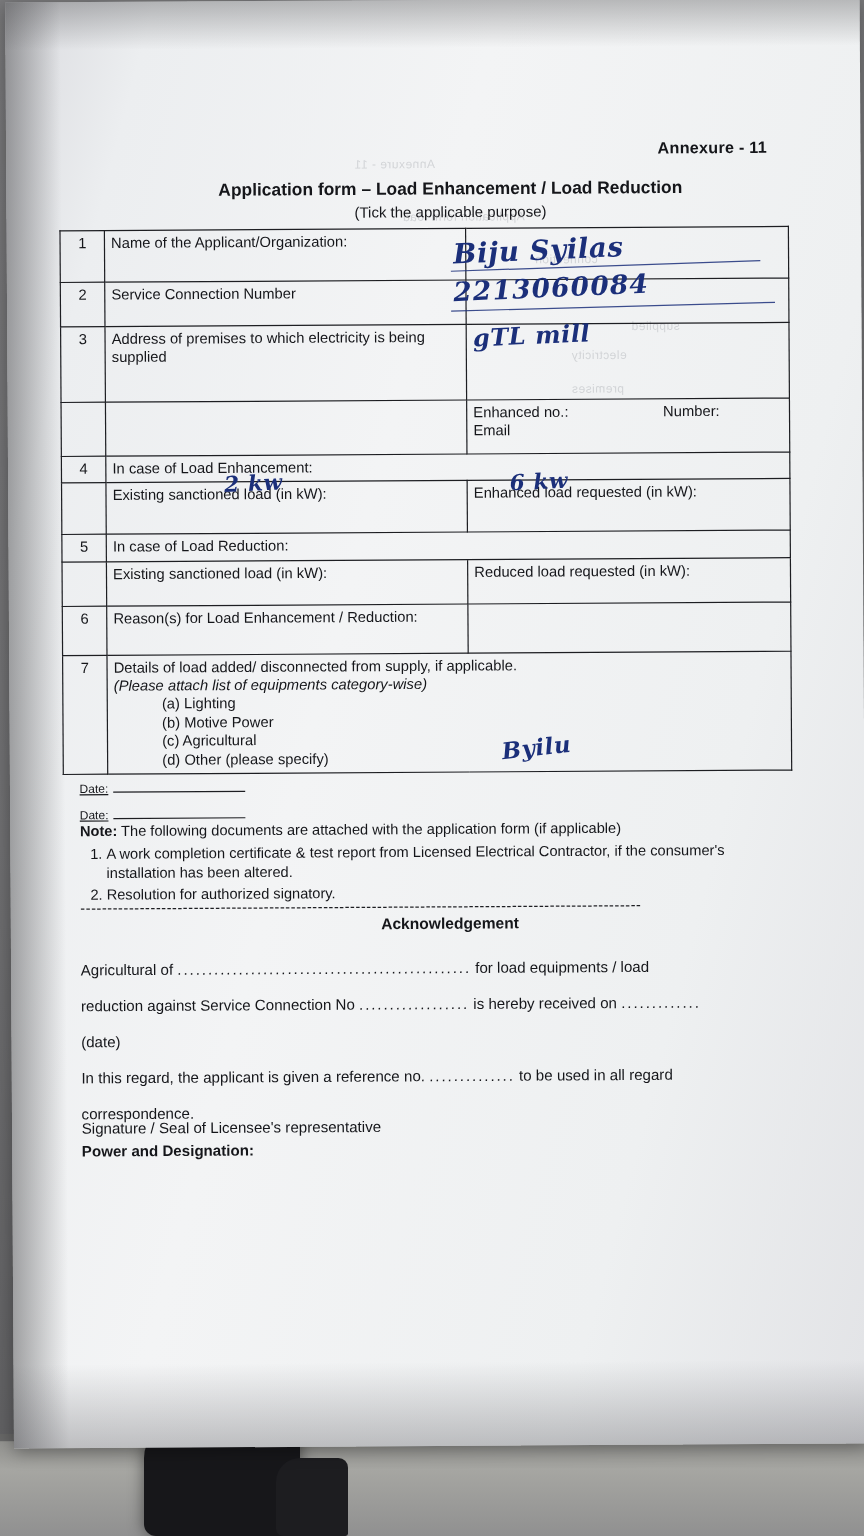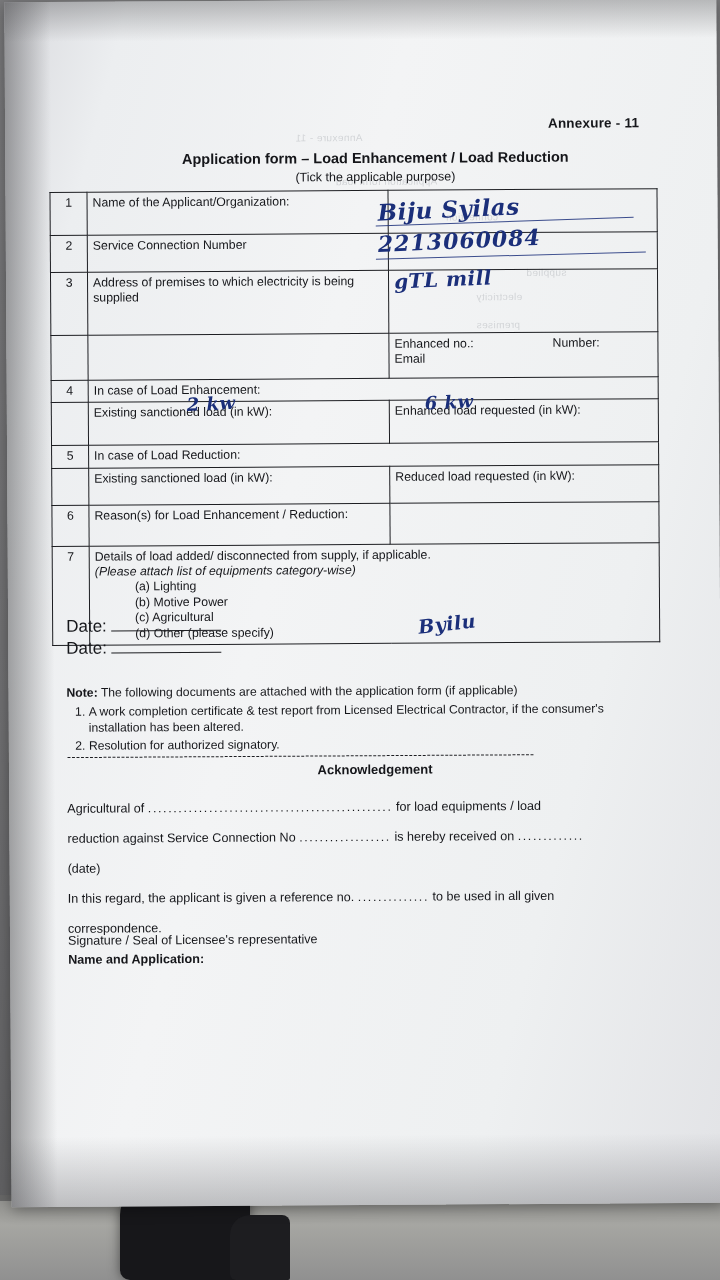--- a/index.html
+++ b/index.html
@@ -115,21 +115,21 @@
   .hw-scn{position:absolute;left:372px;top:228px;font-size:22px;letter-spacing:1px;}
   .hw-addr{position:absolute;left:388px;top:268px;font-size:20px;}
   .hw-exist{position:absolute;left:180px;top:392px;font-size:18px;}
   .hw-enh{position:absolute;left:418px;top:392px;font-size:18px;}
   .hw-sign{position:absolute;left:410px;top:613px;font-size:19px;transform:rotate(-6deg);}
   .hw-underline{
     position:absolute;height:1px;background:#1b2f7a;opacity:.85;
   }
 
   
-  .sig-left{position:absolute;left:58px;top:614px;font-size:17px;line-height:22px;}
+  .sig-left{position:absolute;left:58px;top:646px;font-size:10px;line-height:22px;text-decoration:underline;}
   .dotline{display:inline-block;border-bottom:1px solid #1d1e22;width:110px;margin-left:4px;}
   .sig-right{position:absolute;left:384px;top:632px;font-size:12.5px;line-height:19px;}
 
   .note{position:absolute;left:58px;top:683px;width:590px;font-size:12.2px;line-height:16.5px;}
   .note b{font-weight:bold;}
   .note ol{margin:2px 0 0 0;padding-left:22px;}
   .note ol li{margin-bottom:1px;}
   .ital{}
 
   .dashes{
@@ -272,27 +272,27 @@
       <div>
         <span>reduction against Service Connection No</span>
         <span class="dots">..................</span>
         <span>is hereby received on</span>
         <span class="dots">.............</span>
       </div>
       <div>(date)</div>
       <div>
         <span>In this regard, the applicant is given a reference no.</span>
         <span class="dots">..............</span>
-        <span>to be used in all given</span>
+        <span>to be used in all regard</span>
       </div>
       <div>correspondence.</div>
     </div>
 
     <div class="closing">
       <div>Signature / Seal of Licensee's representative</div>
-      <div><b>Name and Application:</b></div>
+      <div><b>Power and Designation:</b></div>
     </div>
 
   </div>
   <div class="paper-shadow-left"></div>
   <div class="paper-shadow-top"></div>
   <div class="paper-bottom-fade"></div>
 </div>
 
 </body></html>

